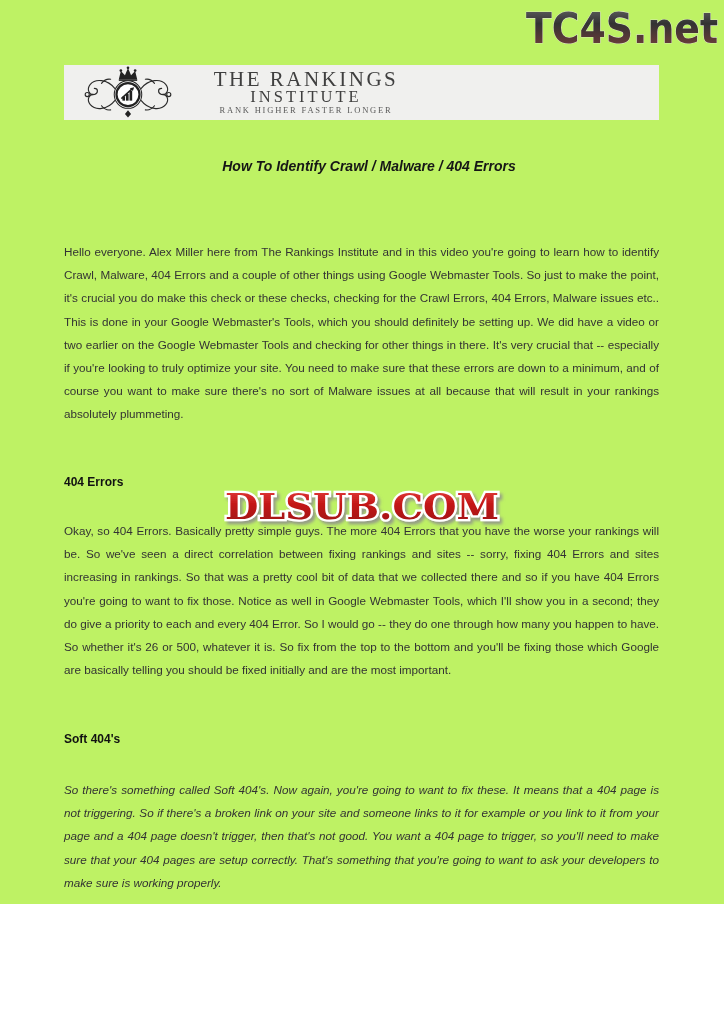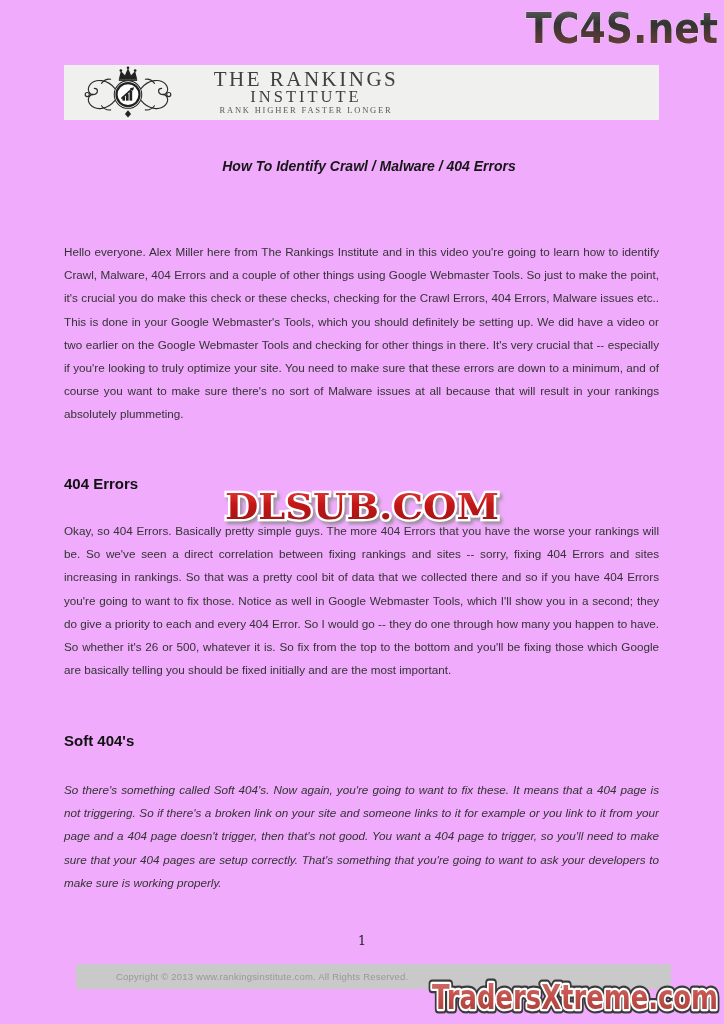--- a/index.html
+++ b/index.html
@@ -2,22 +2,22 @@
 <html><head>
 <meta charset="utf-8">
 <style>
   * { margin: 0; padding: 0; box-sizing: border-box; }
   html, body { background: #ffffff; }
   body { font-family: "Liberation Sans", sans-serif; }
 
   .page {
     position: relative;
     width: 724px;
-    height: 1024px;
-    background: #f0abfc;
+    height: 904px;
+    background: #bef264;
     overflow: hidden;
   }
 
   
   .wm-top {
     position: absolute;
     top: 2px;
     left: 522px;
     width: 200px;
     height: 50px;
@@ -95,21 +95,21 @@
     text-align: justify;
   }
   .par1 { top: 240px; }
   .par2 { top: 519px; }
   .par3 { top: 778px; font-style: italic; }
 
   .sub-heading {
     position: absolute;
     left: 64px;
     width: 595px;
-    font-size: 15px;
+    font-size: 12px;
     font-weight: bold;
     color: #111111;
   }
   .h404  { top: 475px; }
   .hsoft { top: 732px; }
 
   
   .wm-mid {
     position: absolute;
     top: 483px;

